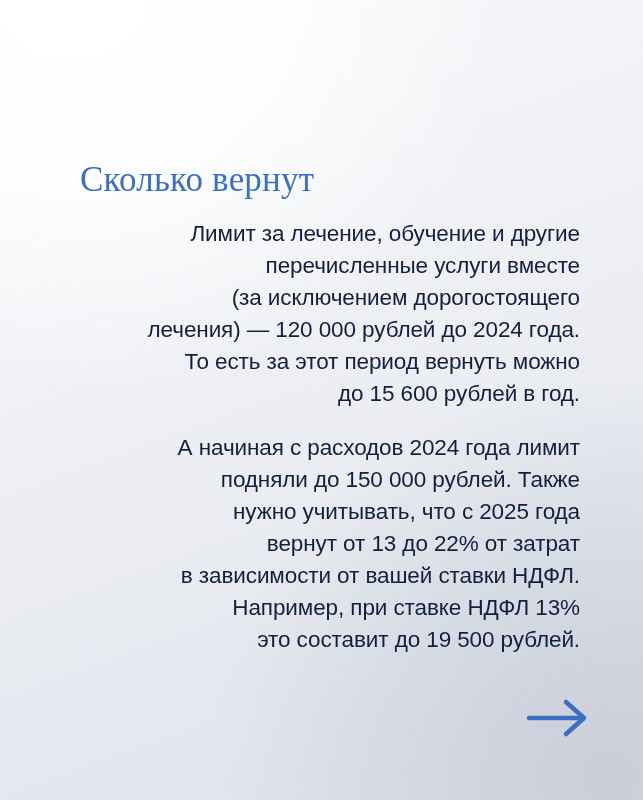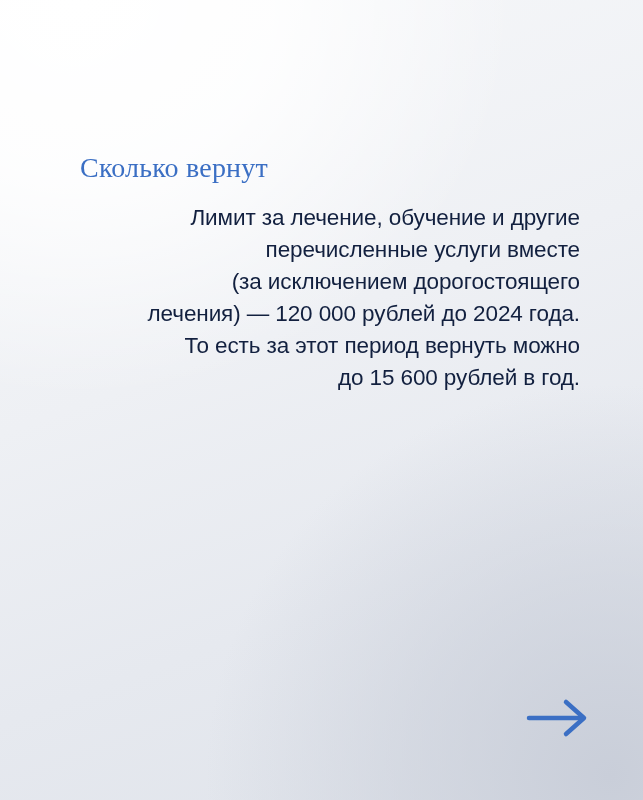--- a/index.html
+++ b/index.html
@@ -27,25 +27,25 @@
 
   #content {
     position: absolute;
     left: 80px;
     top: 148px;
     width: 500px;
   }
 
   #heading {
     font-family: "Liberation Serif", serif;
-    font-size: 28px;
+    font-size: 35px;
     line-height: 1.15;
     color: #3b6fc4;
     font-weight: 400;
-    margin: 4px 0 18px 0;
+    margin: 12px 0 18px 0;
     letter-spacing: 0.2px;
   }
 
   .para {
     font-family: "Liberation Sans", sans-serif;
     font-size: 22.5px;
     line-height: 1.42;
     color: #12203f;
     margin: 0 0 22px 0;
     white-space: pre-line;
@@ -77,20 +77,27 @@
   <div id="content">
     <h1 id="heading">Сколько вернут</h1>
 
     <p class="para">Лимит за лечение, обучение и другие
 перечисленные услуги вместе
 (за исключением дорогостоящего
 лечения) — 120 000 рублей до 2024 года.
 То есть за этот период вернуть можно
 до 15 600 рублей в год.</p>
 
+    <p class="para">А начиная с расходов 2024 года лимит
+подняли до 150 000 рублей. Также
+нужно учитывать, что с 2025 года
+вернут от 13 до 22% от затрат
+в зависимости от вашей ставки НДФЛ.
+Например, при ставке НДФЛ 13%
+это составит до 19 500 рублей.</p>
   </div>
 
   <div id="arrow-area">
     <svg width="70" height="44" viewBox="0 0 70 44" aria-hidden="true">
       <line x1="4" y1="22" x2="58" y2="22" stroke="#3b6fc4" stroke-width="4.5" stroke-linecap="round"></line>
       <polyline points="41,6 59,22 41,38" fill="none" stroke="#3b6fc4" stroke-width="4.5" stroke-linecap="round" stroke-linejoin="round"></polyline>
     </svg>
   </div>
 
 </div>

